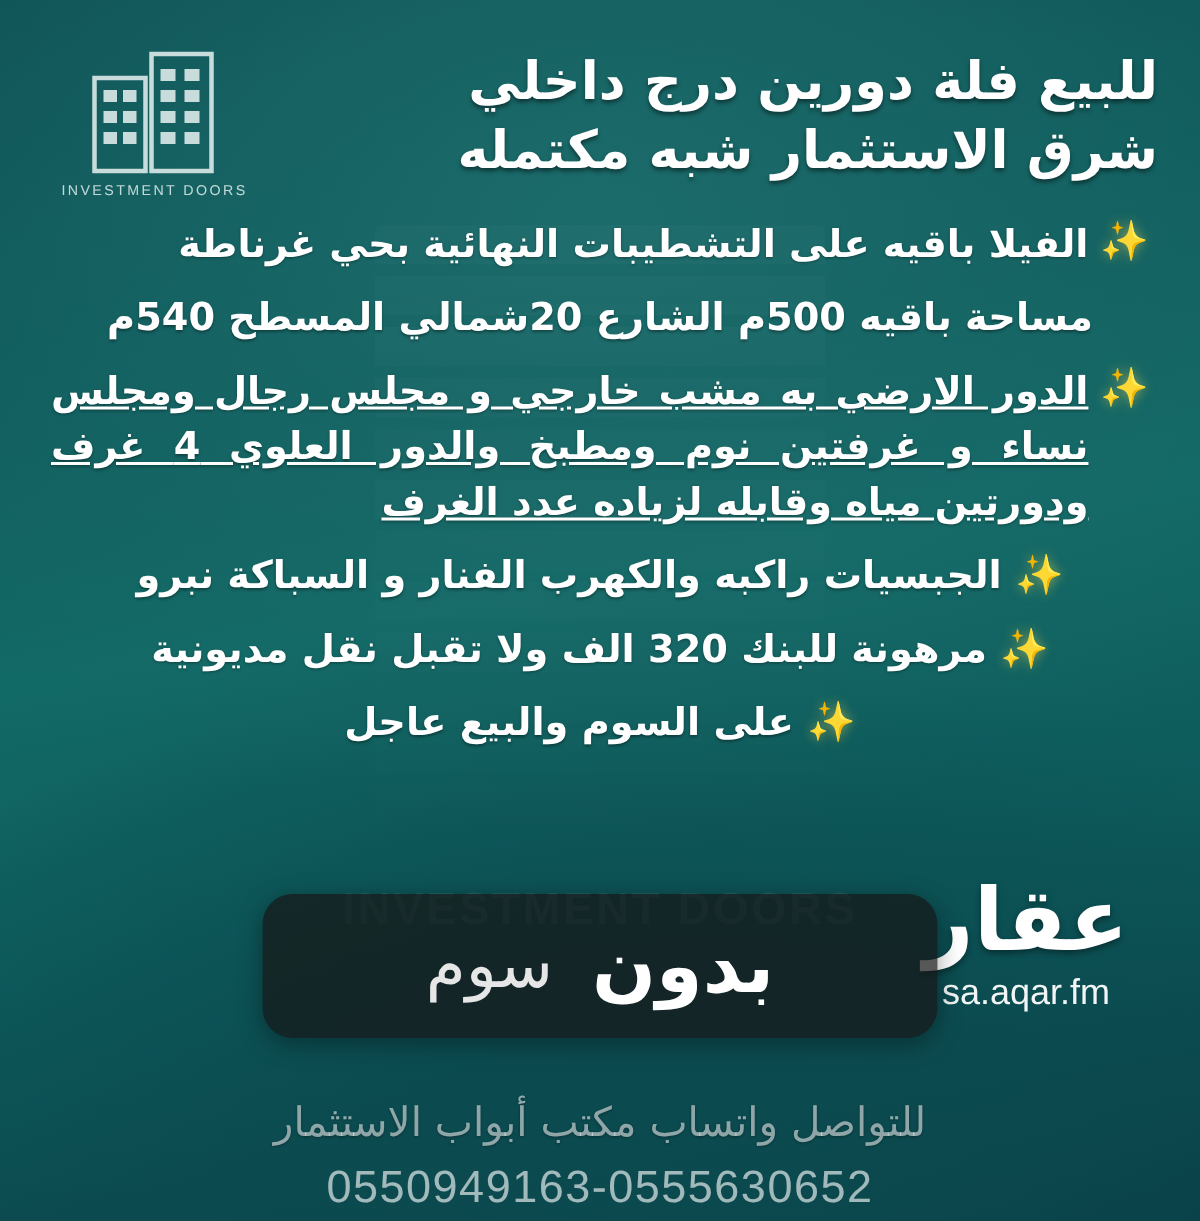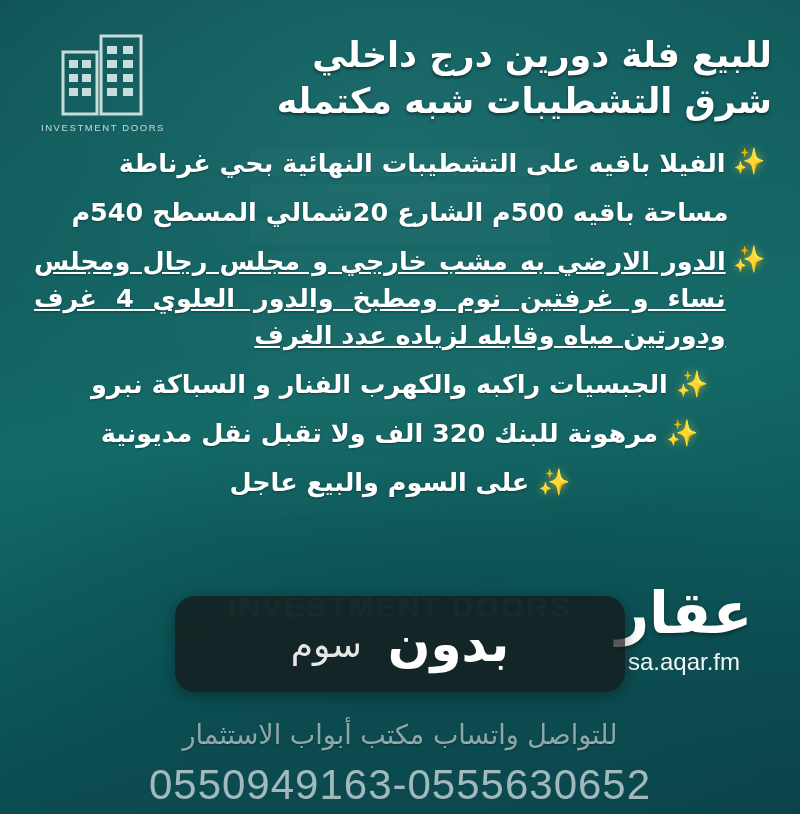--- a/index.html
+++ b/index.html
@@ -159,59 +159,59 @@
     justify-content: center;
     gap: 26px;
     box-shadow: 0 4px 16px rgba(0,0,0,0.35);
   }
   .badge .b1 {
     font-size: 50px;
     font-weight: bold;
     color: #ffffff;
   }
   .badge .b2 {
-    font-size: 36px;
+    font-size: 43px;
     color: #e6e6e6;
   }
 
   
   .footer {
     position: absolute;
     left: 0;
     right: 0;
     bottom: 5px;
     text-align: center;
   }
   .footer .contact {
     font-size: 27px;
     color: rgba(255,255,255,0.55);
     line-height: 1.5;
     text-shadow: 0 1px 2px rgba(0,0,0,0.3);
   }
   .footer .phones {
     margin-top: 6px;
-    font-size: 42px;
+    font-size: 30px;
     color: rgba(255,255,255,0.62);
     font-family: "Liberation Sans", sans-serif;
     letter-spacing: 1px;
     direction: ltr;
   }
 </style>
 </head>
 <body>
 
 <div class="poster">
 
   <div class="wm wm-building"></div>
   <div class="wm-text">INVESTMENT DOORS</div>
 
   <div class="header">
     <div class="headline">
       <div class="line">للبيع فلة دورين درج داخلي</div>
-      <div class="line">شرق التشطيبات شبه مكتمله</div>
+      <div class="line">شرق الاستثمار شبه مكتمله</div>
     </div>
     <div class="logo">
       <span>
         <svg width="104" height="86" viewBox="0 0 104 86" fill="none" aria-hidden="true">
           <rect x="12" y="22" width="34" height="62" fill="none" stroke="#d8e8e6" stroke-width="3"></rect>
           <rect x="50" y="6" width="40" height="78" fill="none" stroke="#d8e8e6" stroke-width="3"></rect>
           <g fill="#d8e8e6">
             <rect x="18" y="30" width="9" height="8"></rect>
               <rect x="31" y="30" width="9" height="8"></rect>
             <rect x="18" y="44" width="9" height="8"></rect>

